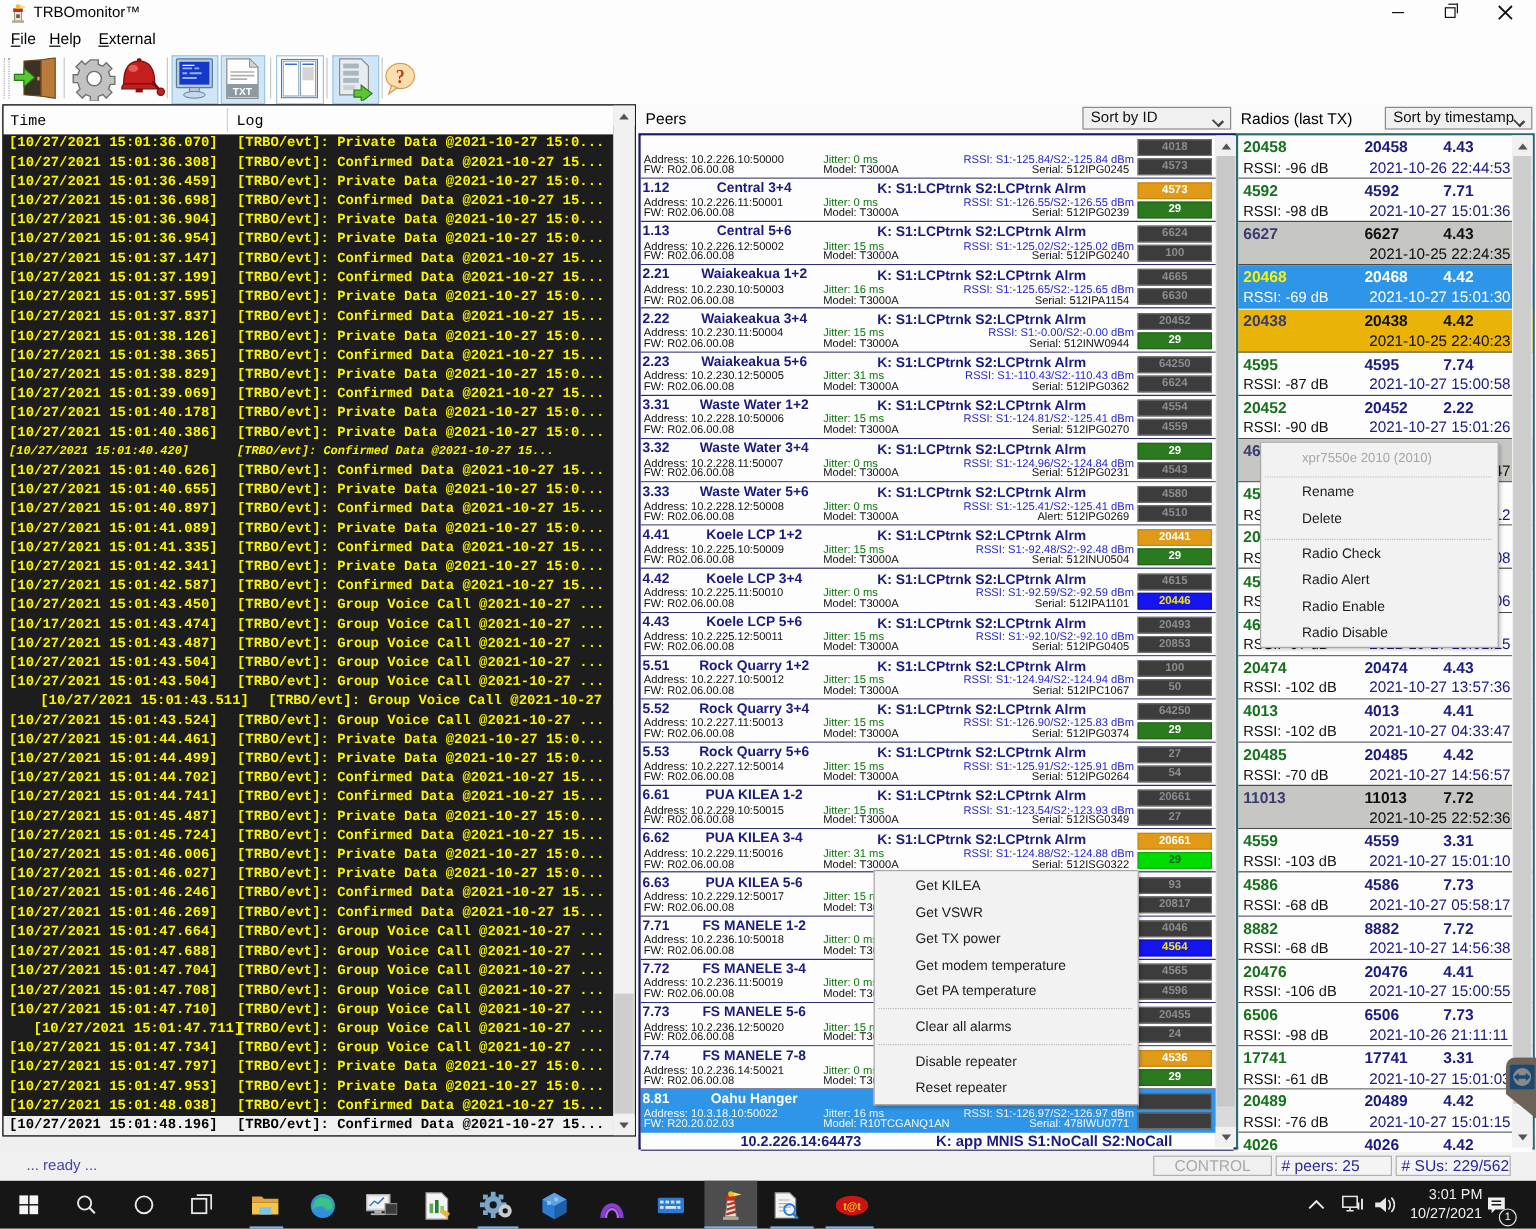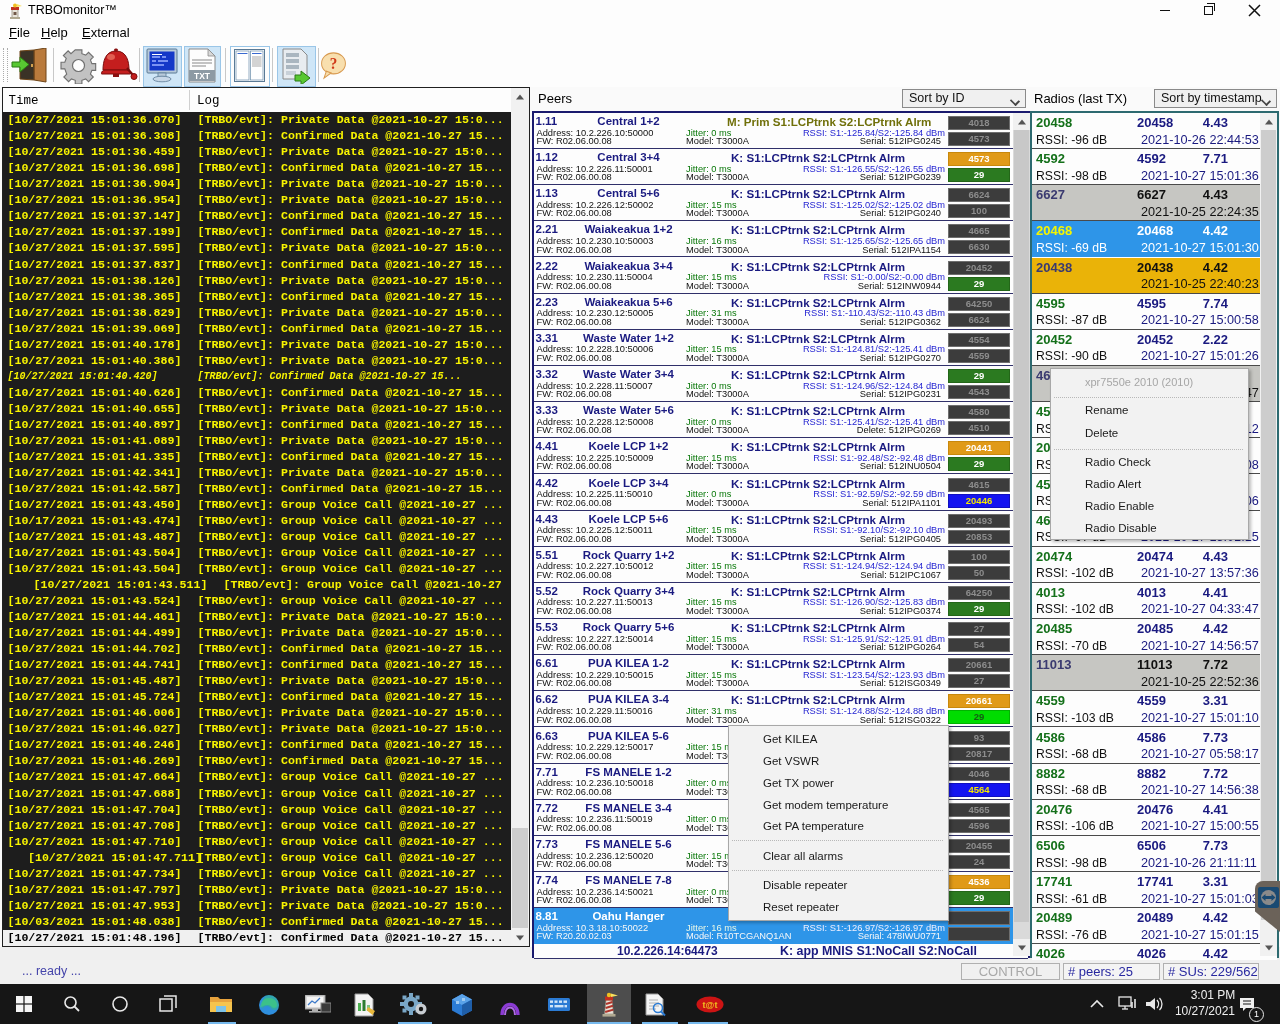--- a/index.html
+++ b/index.html
@@ -197,41 +197,36 @@
     <div class="abs mono" style="left:0;top:665.4px;width:508px;height:16px;font-size:11.6px;font-weight:bold;line-height:16px;white-space:pre;color:#f8f400;"><span class="abs" style="left:4.5px;">[10/27/2021 15:01:46.269]</span><span class="abs" style="left:194.5px;">[TRBO/evt]: Confirmed Data @2021-10-27 15...</span></div>
     <div class="abs mono" style="left:0;top:681.4px;width:508px;height:16px;font-size:11.6px;font-weight:bold;line-height:16px;white-space:pre;color:#f8f400;"><span class="abs" style="left:4.5px;">[10/27/2021 15:01:47.664]</span><span class="abs" style="left:194.5px;">[TRBO/evt]: Group Voice Call @2021-10-27 ...</span></div>
     <div class="abs mono" style="left:0;top:697.5px;width:508px;height:16px;font-size:11.6px;font-weight:bold;line-height:16px;white-space:pre;color:#f8f400;"><span class="abs" style="left:4.5px;">[10/27/2021 15:01:47.688]</span><span class="abs" style="left:194.5px;">[TRBO/evt]: Group Voice Call @2021-10-27 ...</span></div>
     <div class="abs mono" style="left:0;top:713.5px;width:508px;height:16px;font-size:11.6px;font-weight:bold;line-height:16px;white-space:pre;color:#f8f400;"><span class="abs" style="left:4.5px;">[10/27/2021 15:01:47.704]</span><span class="abs" style="left:194.5px;">[TRBO/evt]: Group Voice Call @2021-10-27 ...</span></div>
     <div class="abs mono" style="left:0;top:729.5px;width:508px;height:16px;font-size:11.6px;font-weight:bold;line-height:16px;white-space:pre;color:#f8f400;"><span class="abs" style="left:4.5px;">[10/27/2021 15:01:47.708]</span><span class="abs" style="left:194.5px;">[TRBO/evt]: Group Voice Call @2021-10-27 ...</span></div>
     <div class="abs mono" style="left:0;top:745.5px;width:508px;height:16px;font-size:11.6px;font-weight:bold;line-height:16px;white-space:pre;color:#f8f400;"><span class="abs" style="left:4.5px;">[10/27/2021 15:01:47.710]</span><span class="abs" style="left:194.5px;">[TRBO/evt]: Group Voice Call @2021-10-27 ...</span></div>
     <div class="abs mono" style="left:0;top:761.6px;width:508px;height:16px;font-size:11.6px;font-weight:bold;line-height:16px;white-space:pre;color:#f8f400;"><span class="abs" style="left:4px;margin-left:21px;">[10/27/2021 15:01:47.711]</span><span class="abs" style="left:194.5px;">[TRBO/evt]: Group Voice Call @2021-10-27 ...</span></div>
     <div class="abs mono" style="left:0;top:777.6px;width:508px;height:16px;font-size:11.6px;font-weight:bold;line-height:16px;white-space:pre;color:#f8f400;"><span class="abs" style="left:4.5px;">[10/27/2021 15:01:47.734]</span><span class="abs" style="left:194.5px;">[TRBO/evt]: Group Voice Call @2021-10-27 ...</span></div>
     <div class="abs mono" style="left:0;top:793.6px;width:508px;height:16px;font-size:11.6px;font-weight:bold;line-height:16px;white-space:pre;color:#f8f400;"><span class="abs" style="left:4.5px;">[10/27/2021 15:01:47.797]</span><span class="abs" style="left:194.5px;">[TRBO/evt]: Private Data @2021-10-27 15:0...</span></div>
     <div class="abs mono" style="left:0;top:809.7px;width:508px;height:16px;font-size:11.6px;font-weight:bold;line-height:16px;white-space:pre;color:#f8f400;"><span class="abs" style="left:4.5px;">[10/27/2021 15:01:47.953]</span><span class="abs" style="left:194.5px;">[TRBO/evt]: Private Data @2021-10-27 15:0...</span></div>
-    <div class="abs mono" style="left:0;top:825.7px;width:508px;height:16px;font-size:11.6px;font-weight:bold;line-height:16px;white-space:pre;color:#f8f400;"><span class="abs" style="left:4.5px;">[10/03/2021 15:01:48.038]</span><span class="abs" style="left:194.5px;">[TRBO/evt]: Confirmed Data @2021-10-27 15...</span></div>
+    <div class="abs mono" style="left:0;top:825.7px;width:508px;height:16px;font-size:11.6px;font-weight:bold;line-height:16px;white-space:pre;color:#f8f400;"><span class="abs" style="left:4.5px;">[10/27/2021 15:01:48.038]</span><span class="abs" style="left:194.5px;">[TRBO/evt]: Confirmed Data @2021-10-27 15...</span></div>
     <div class="abs mono" style="left:0;top:841.7px;width:508px;height:16px;font-size:11.6px;font-weight:bold;line-height:16px;white-space:pre;background:#f0f0f0;color:#000;"><span class="abs" style="left:4.5px;">[10/27/2021 15:01:48.196]</span><span class="abs" style="left:194.5px;">[TRBO/evt]: Confirmed Data @2021-10-27 15...</span></div>
  <div class="abs sb" style="left:508px;top:0;width:18px;height:858px;background:#f1f1f1;">
       <div class="sbbtn" style="top:0;">
         <span class="arr up"></span>
       </div>
       <div class="abs" style="left:1px;top:740px;width:16px;height:100px;background:#cdcdcd;"></div>
       <div class="sbbtn" style="top:841px;">
         <span class="arr dn"></span>
       </div>
     </div>
 </div>
 <span class="abs" style="left:538px;top:91px;font-size:13px;color:#000;">Peers</span>
 <div class="ddown" style="left:902px;top:89px;width:124px;">Sort by ID<span class="chev"></span></div>
 <div class="abs" style="left:532px;top:111px;width:498px;height:847px;border:2px solid #1a1a6e;background:#fdfdfd;box-sizing:border-box;">
 <div class="prow" style="top:0.0px;height:36.1px;">
-      <div class="abs" style="left:0;top:2px;width:100%;height:13px;">
-        <span class="abs p1" style="left:1.5px;color:#1a1a80;">1.11</span>
-        <span class="abs p1" style="left:24.5px;width:140px;text-align:center;color:#1a1a80;">Central 1+2</span>
-        <span class="abs" style="left:193px;font-weight:bold;font-size:11.6px;color:#70700a;">M: Prim S1:LCPtrnk S2:LCPtrnk Alrm</span>
-      </div>
       <div class="abs p2" style="left:0;top:14.5px;width:100%;height:9px;">
         <span class="abs" style="left:2.5px;color:#101010;">Address: 10.2.226.10:50000</span>
         <span class="abs" style="left:152px;color:#0a780a;">Jitter: 0 ms</span>
         <span class="abs" style="right:83px;color:#2525d2;">RSSI: S1:-125.84/S2:-125.84 dBm</span>
       </div>
       <div class="abs p2" style="left:0;top:23.2px;width:100%;height:9px;">
         <span class="abs" style="left:2.5px;color:#101010;">FW: R02.06.00.08</span>
         <span class="abs" style="left:152px;color:#101010;">Model: T3000A</span>
         <span class="abs" style="right:87px;color:#101010;">Serial: 512IPG0245</span>
       </div>
@@ -378,21 +373,21 @@
         <span class="abs" style="left:197px;font-weight:bold;font-size:11.6px;color:#1a1a80;">K: S1:LCPtrnk S2:LCPtrnk Alrm</span>
       </div>
       <div class="abs p2" style="left:0;top:14.5px;width:100%;height:9px;">
         <span class="abs" style="left:2.5px;color:#101010;">Address: 10.2.228.12:50008</span>
         <span class="abs" style="left:152px;color:#0a780a;">Jitter: 0 ms</span>
         <span class="abs" style="right:83px;color:#2525d2;">RSSI: S1:-125.41/S2:-125.41 dBm</span>
       </div>
       <div class="abs p2" style="left:0;top:23.2px;width:100%;height:9px;">
         <span class="abs" style="left:2.5px;color:#101010;">FW: R02.06.00.08</span>
         <span class="abs" style="left:152px;color:#101010;">Model: T3000A</span>
-        <span class="abs" style="right:87px;color:#101010;">Delete: 512IPG0269</span>
+        <span class="abs" style="right:87px;color:#101010;">Alert: 512IPG0269</span>
       </div>
       <span class="badge b-dark" style="left:414px;top:3px;">4580</span>
       <span class="badge b-dark" style="left:414px;top:19px;">4510</span>
     </div>
     <div class="prow" style="top:325.3px;height:36.1px;">
       <div class="abs" style="left:0;top:2px;width:100%;height:13px;">
         <span class="abs p1" style="left:1.5px;color:#1a1a80;">4.41</span>
         <span class="abs p1" style="left:24.5px;width:140px;text-align:center;color:#1a1a80;">Koele LCP 1+2</span>
         <span class="abs" style="left:197px;font-weight:bold;font-size:11.6px;color:#1a1a80;">K: S1:LCPtrnk S2:LCPtrnk Alrm</span>
       </div>

